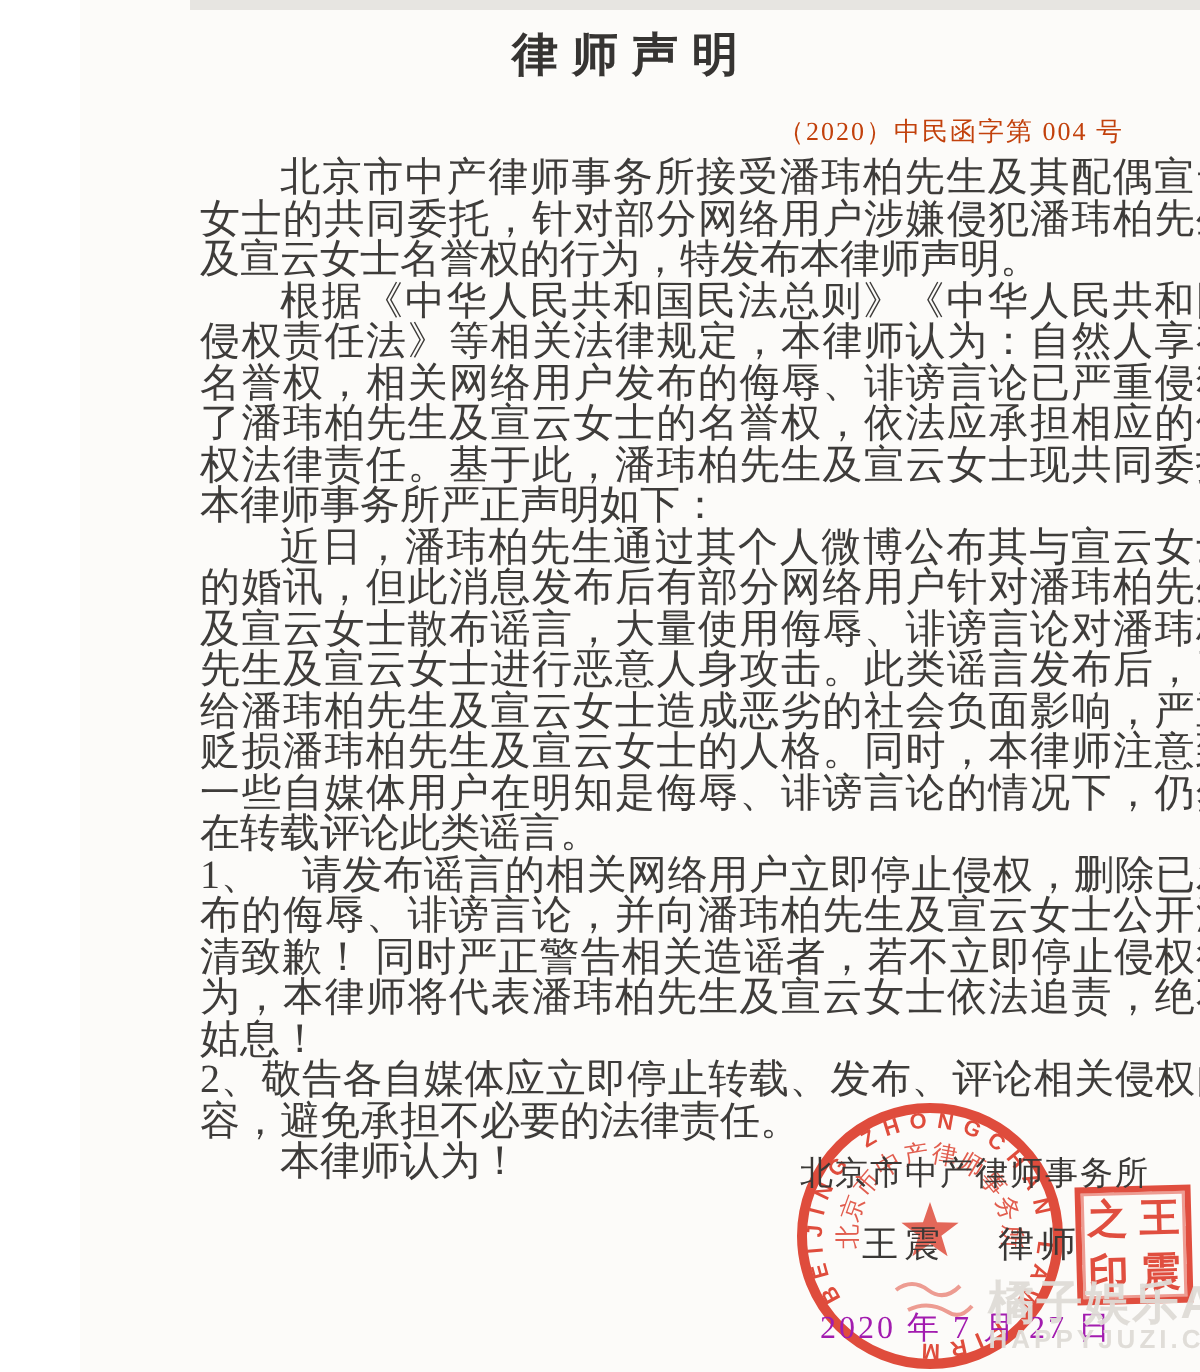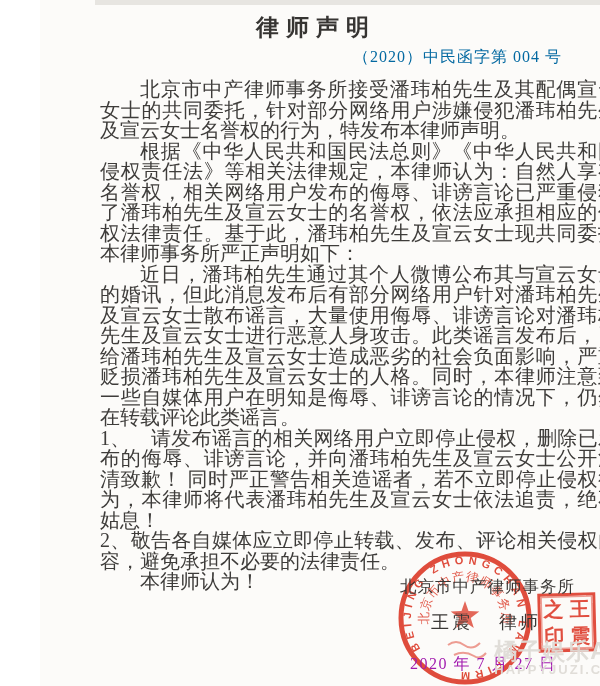--- a/index.html
+++ b/index.html
@@ -16,22 +16,22 @@
     position:absolute;left:55px;top:0;width:545px;height:5px;
     background:#e7e5e1;
   }
   .title{
     position:absolute;top:12px;left:0;width:552px;
     text-align:center;
     font-size:23px;font-weight:bold;letter-spacing:7px;
     color:#363432;
   }
   .doc-number{
-    position:absolute;top:47px;right:78px;
-    font-size:16px;letter-spacing:1px;color:#0369a1;
+    position:absolute;top:57px;right:78px;
+    font-size:13px;letter-spacing:1px;color:#c2410c;
   }
   .body-text{
     position:absolute;left:60px;top:79px;width:518px;
     font-size:20px;line-height:20.5px;
     text-align:justify;
   }
   .body-text p{margin:0;}
   .indent{text-indent:2em;}
   .p1{margin-bottom:20px;}
   .p2{margin-bottom:6px;}

